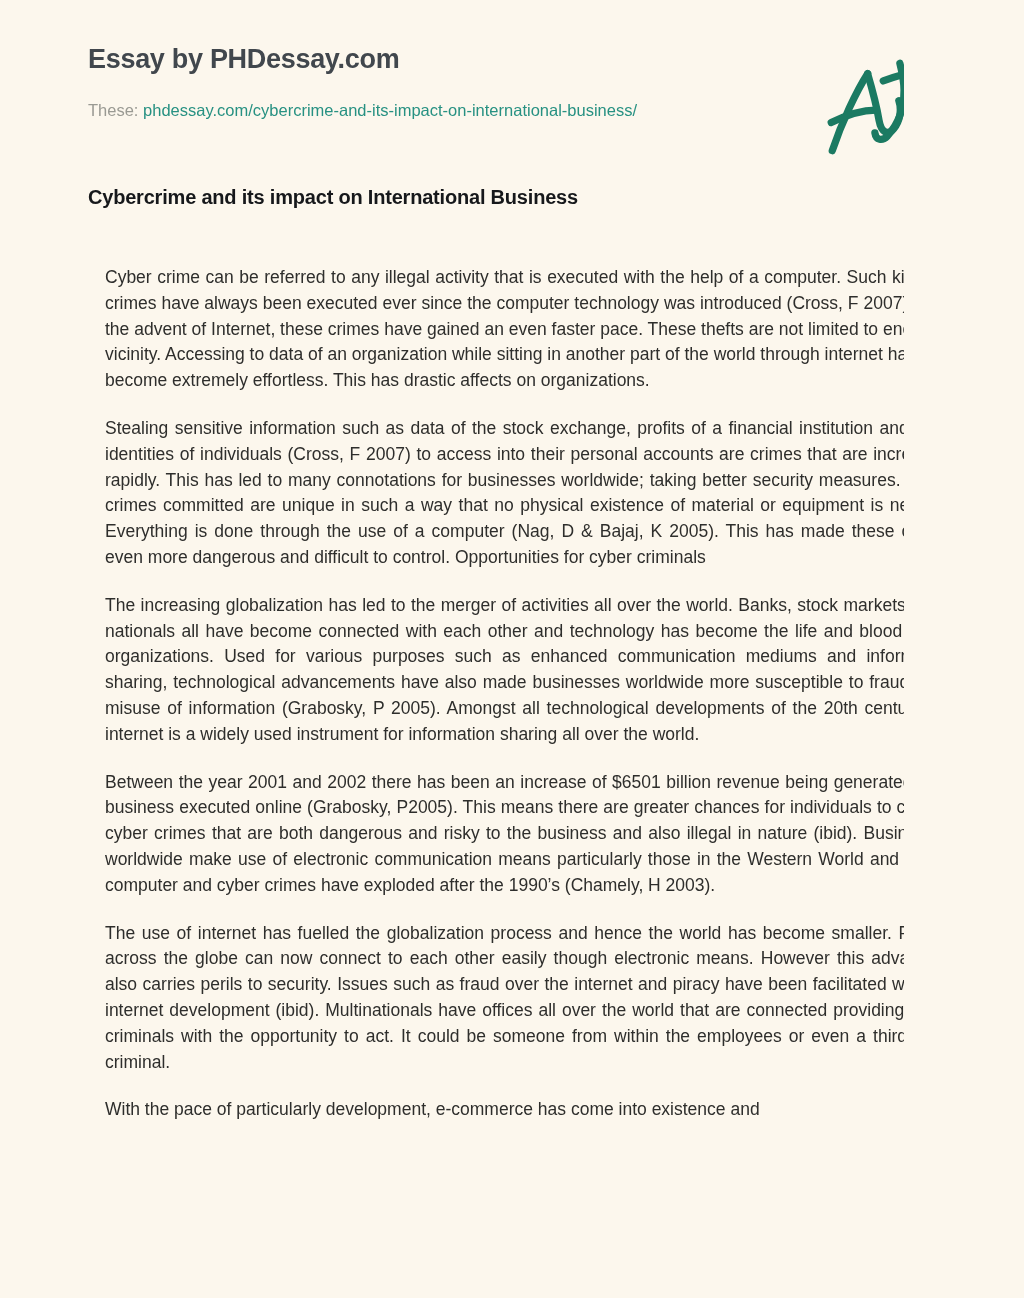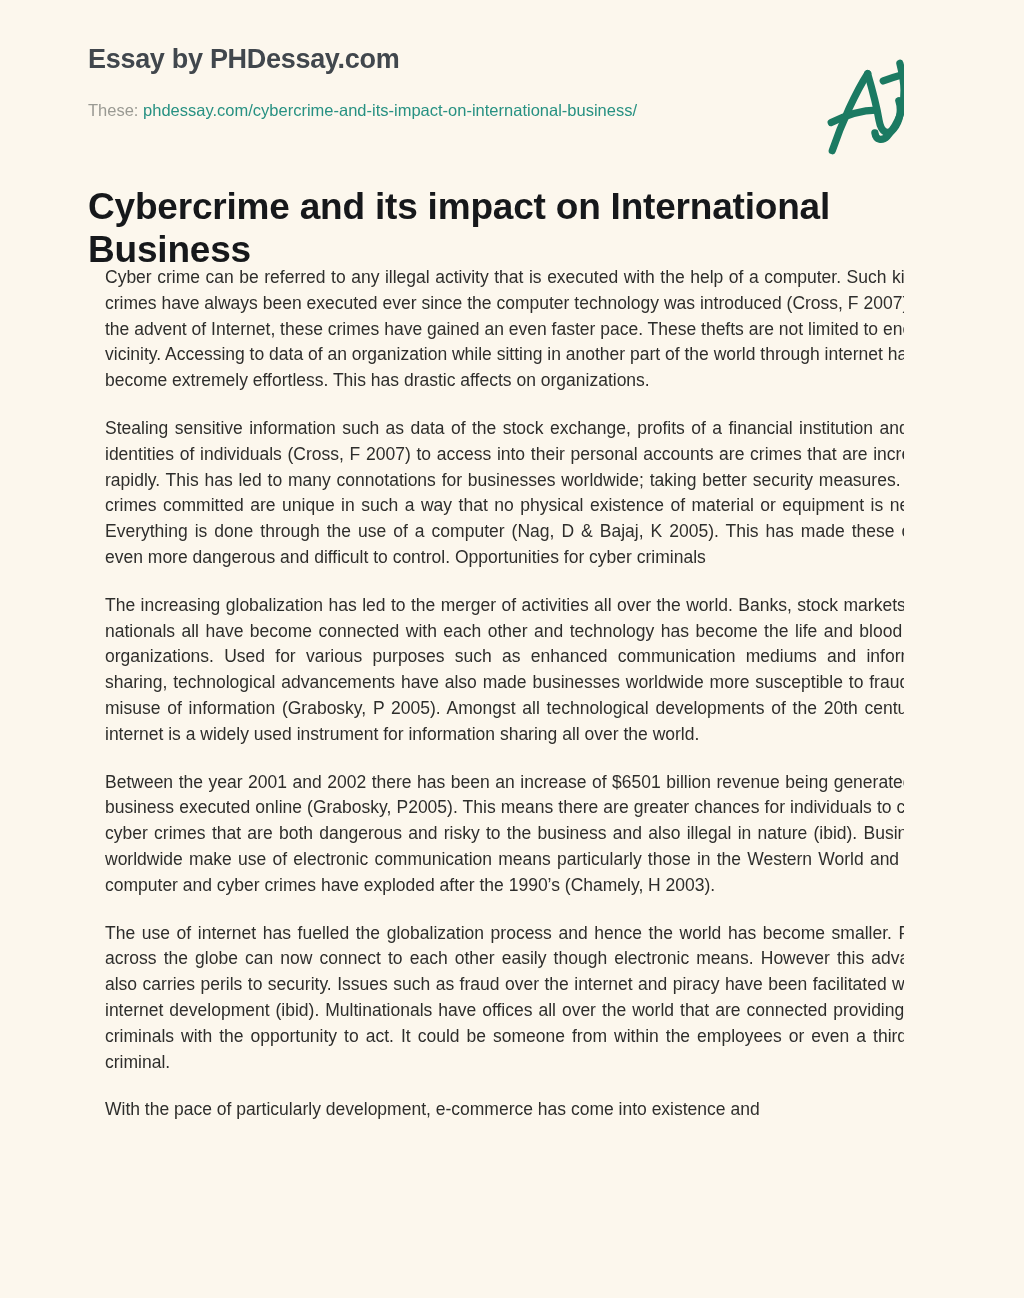--- a/index.html
+++ b/index.html
@@ -54,21 +54,21 @@
     height: 104px;
     color: #1B7A62;
   }
   .logo svg { width: 100%; height: 100%; display: block; }
   .essay-title {
     position: absolute;
     left: 88px;
     top: 186px;
     width: 860px;
     margin: 0;
-    font-size: 37px;
+    font-size: 20px;
     line-height: 1.15;
     font-weight: 700;
     color: #16181B;
     letter-spacing: -0.2px;
   }
   .essay {
     position: absolute;
     left: 105px;
     top: 265px;
     width: 848px;

